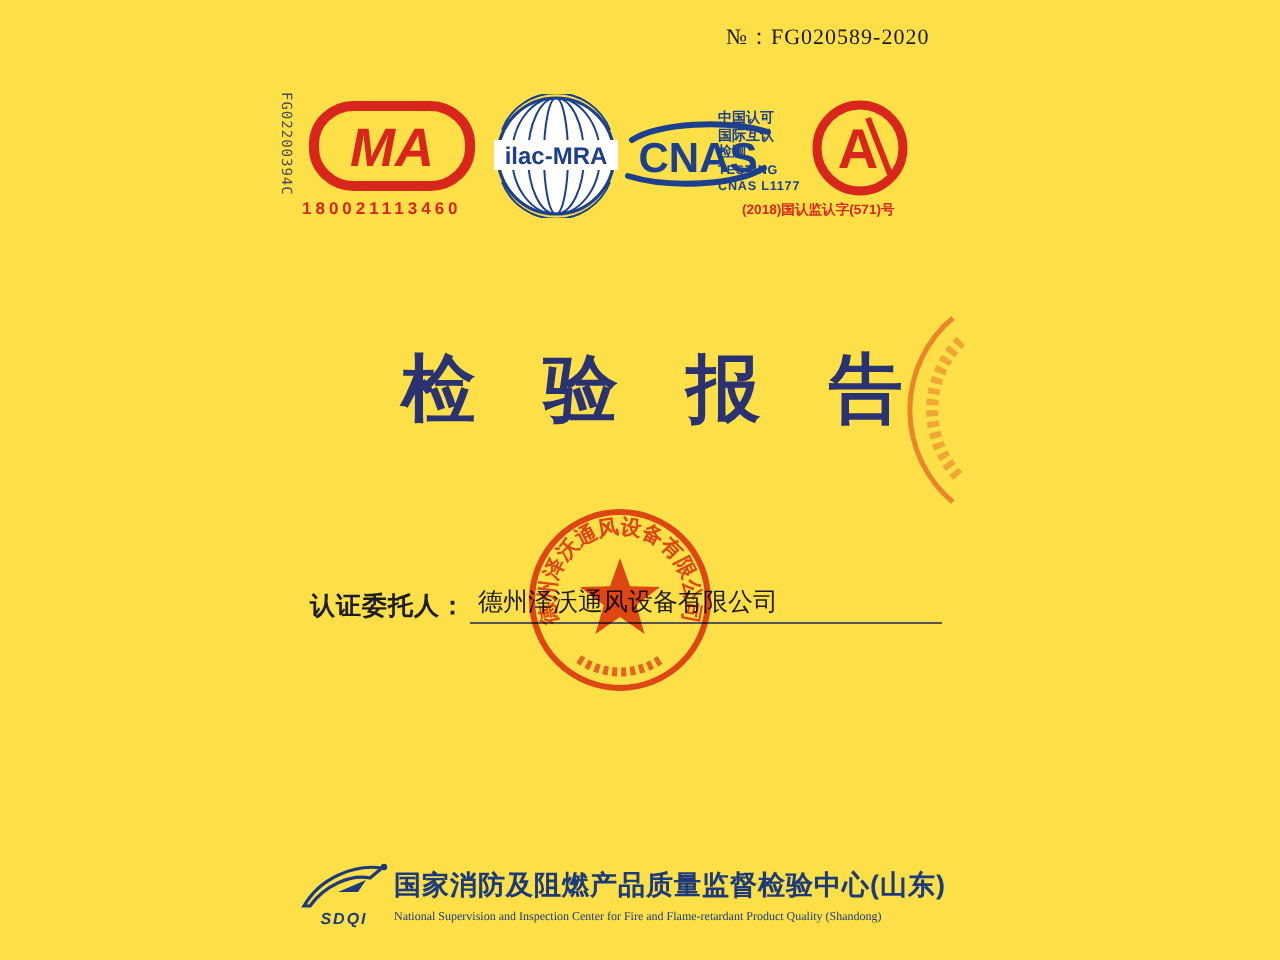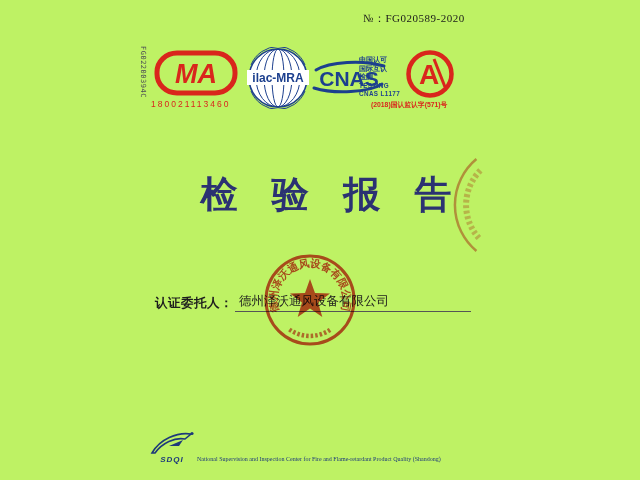--- a/index.html
+++ b/index.html
@@ -1,25 +1,25 @@
 <!DOCTYPE html>
 <html><head>
 <meta charset="utf-8">
 <style>
   html,body{margin:0;padding:0;background:#ffffff;}
   .page{
-    position:relative;width:640px;height:480px;background:#bef264;overflow:hidden;
+    position:relative;width:640px;height:480px;background:#fde047;overflow:hidden;
     font-family:"Liberation Serif","DejaVu Serif",serif;color:#222;
   }
   .abs{position:absolute;}
   
   .report-no{left:363px;top:11px;font-size:11px;letter-spacing:.5px;color:#1a1a1a;}
   
   .side-code{left:139px;top:46px;writing-mode:vertical-rl;font-size:7px;color:#4a4a55;letter-spacing:.5px;font-family:"DejaVu Sans Mono",monospace;}
-  .cma-num{left:151px;top:99px;font-size:8.5px;font-weight:normal;letter-spacing:2px;color:#d9261c;font-family:"Liberation Sans",sans-serif;}
+  .cma-num{left:151px;top:99px;font-size:8.5px;font-weight:bold;letter-spacing:2px;color:#d9261c;font-family:"Liberation Sans",sans-serif;}
   
   .cnas-cap{left:359px;top:56px;color:#1c3f8e;font-family:"Liberation Sans",sans-serif;font-size:7px;font-weight:bold;line-height:8.6px;}
   .cnas-cap .en{font-size:6.3px;font-weight:bold;letter-spacing:.4px;}
   .cal-cap{left:371px;top:100px;font-size:6.8px;color:#d9261c;font-weight:bold;font-family:"Liberation Sans",sans-serif;}
   
   .title-zh{left:0;top:170px;width:640px;text-align:center;font-family:"Liberation Sans","DejaVu Sans",sans-serif;
     font-weight:bold;font-size:37px;color:#2b3272;letter-spacing:12px;padding-left:24px;box-sizing:border-box;}
   .title-en{left:0;top:220px;width:640px;text-align:center;font-family:"Liberation Serif",serif;
     font-weight:bold;font-size:20px;color:#2b3272;letter-spacing:3px;word-spacing:10px;}
   
@@ -108,15 +108,16 @@
     </text>
     <path d="M 44.4 94.5 A 36 36 0 0 0 85.6 94.5" fill="none" stroke="#dd3b2f" stroke-width="4.5" stroke-dasharray="2.5 2" opacity=".8"></path>
   </svg>
 
   <svg class="abs" style="left:149px;top:430px" width="46" height="26" viewBox="0 0 46 26">
     <path d="M3 23 C 11 9, 28 2, 42 4 L 36 9 C 26 7, 13 13, 6 23 Z" fill="none" stroke="#1d3a7a" stroke-width="1.6"></path>
     <path d="M20 16 L 34 10 L 30 16 Z" fill="#1d3a7a"></path>
     <circle cx="43" cy="3.5" r="1.6" fill="#1d3a7a"></circle>
   </svg>
   <div class="abs sdqi-text">SDQI</div>
+  <div class="abs org-zh">国家消防及阻燃产品质量监督检验中心(山东)</div>
   <div class="abs org-en">National Supervision and Inspection Center for Fire and Flame-retardant Product Quality (Shandong)</div>
 
 </div>
 
 </body></html>

